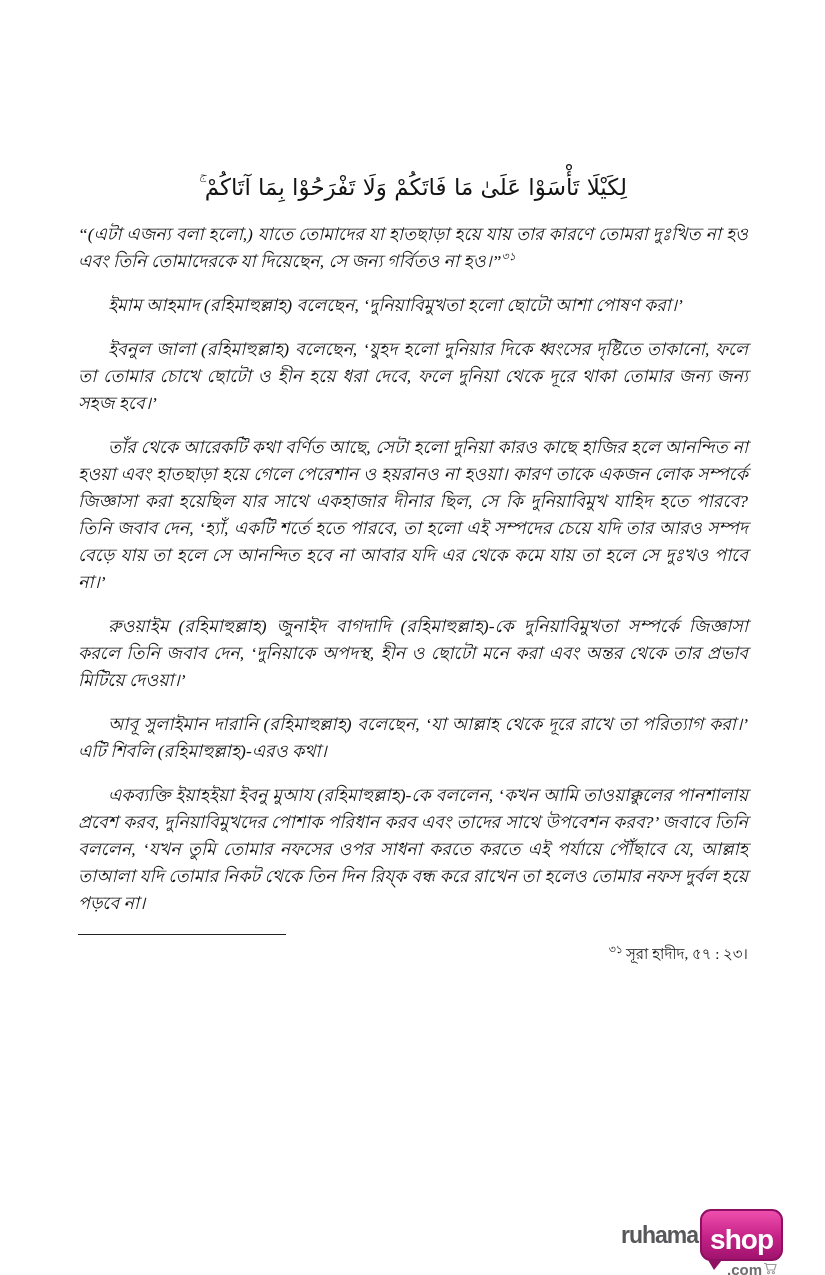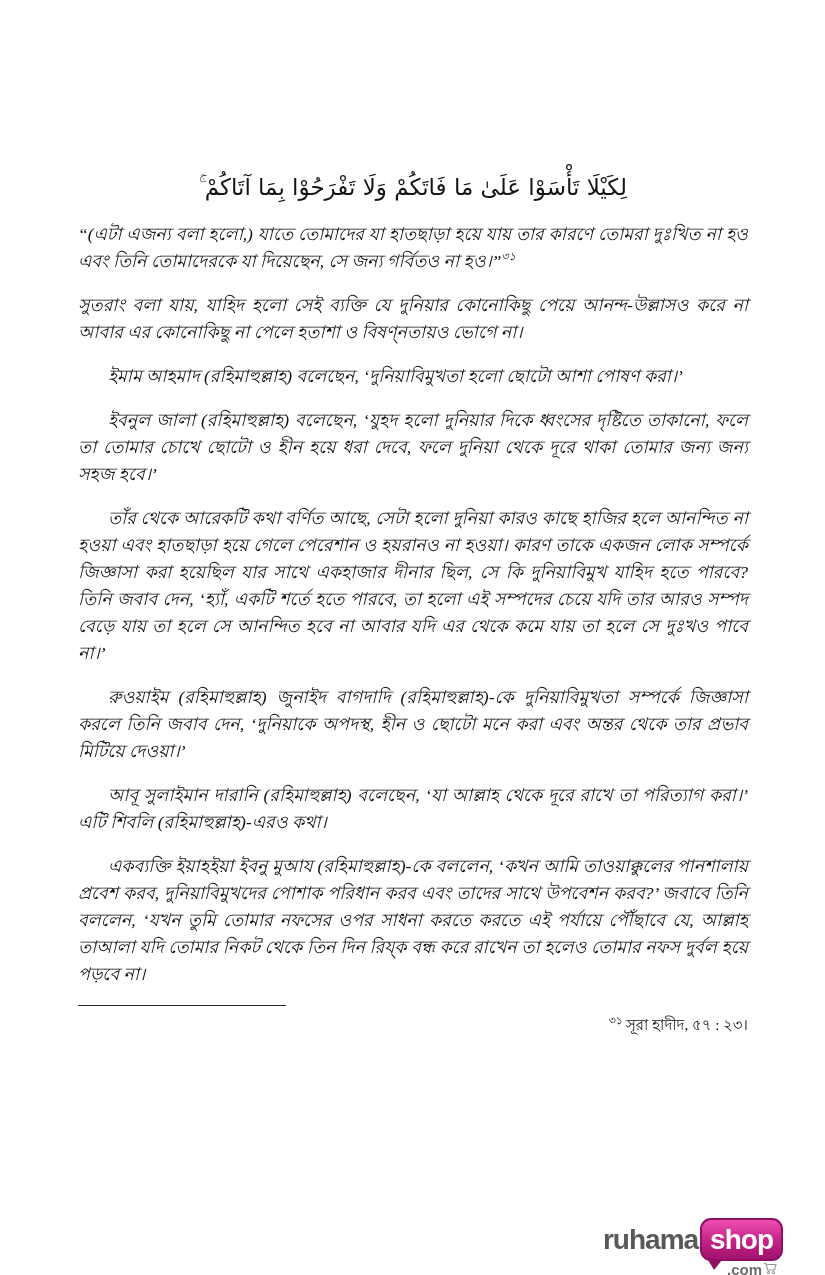--- a/index.html
+++ b/index.html
@@ -56,36 +56,36 @@
     position: absolute;
     right: 42px;
     bottom: 14px;
     display: flex;
     align-items: center;
     font-family: "Liberation Sans", "DejaVu Sans", sans-serif;
     font-weight: bold;
     user-select: none;
   }
   .brand-left {
-    font-size: 28px;
+    font-size: 23px;
     letter-spacing: -1px;
     color: #58585b;
     margin-right: 2px;
   }
   .brand-bubble-wrap { position: relative; }
   .brand-bubble {
     display: inline-block;
     position: relative;
     background: linear-gradient(180deg, #ee4fae 0%, #c42186 55%, #a0136d 100%);
     border: 2.5px solid #8f0f63;
     border-radius: 11px;
     color: #ffffff;
     font-size: 28px;
     letter-spacing: -1px;
-    padding: 4px 8px 3px 8px;
+    padding: 13px 8px 3px 8px;
   }
   .bubble-tail {
     position: absolute;
     left: 8px;
     bottom: -9px;
     width: 0; height: 0;
     border-left: 6px solid transparent;
     border-right: 8px solid transparent;
     border-top: 10px solid #8f0f63;
   }
@@ -105,21 +105,20 @@
 <body>
 
 <div class="page">
 
   <div class="verse">لِكَيْلَا تَأْسَوْا عَلَىٰ مَا فَاتَكُمْ وَلَا تَفْرَحُوْا بِمَا آتَاكُمْ ۚ</div>
 
   <div class="body-text">
 
     <p class="translation"><span>“(এটা এজন্য বলা হলো,) যাতে তোমাদের যা হাতছাড়া হয়ে যায় তার কারণে তোমরা দুঃখিত না হও এবং তিনি তোমাদেরকে যা দিয়েছেন, সে জন্য গর্বিতও না হও।”</span><sup>৩১</sup></p>
 
-    <p>সুতরাং বলা যায়, যাহিদ হলো সেই ব্যক্তি যে দুনিয়ার কোনোকিছু পেয়ে আনন্দ-উল্লাসও করে না আবার এর কোনোকিছু না পেলে হতাশা ও বিষণ্নতায়ও ভোগে না।</p>
 
 
     <p class="indent">ইমাম আহমাদ (রহিমাহুল্লাহ) বলেছেন, ‘দুনিয়াবিমুখতা হলো ছোটো আশা পোষণ করা।’</p>
 
     <p class="indent">ইবনুল জালা (রহিমাহুল্লাহ) বলেছেন, ‘যুহদ হলো দুনিয়ার দিকে ধ্বংসের দৃষ্টিতে তাকানো, ফলে তা তোমার চোখে ছোটো ও হীন হয়ে ধরা দেবে, ফলে দুনিয়া থেকে দূরে থাকা তোমার জন্য জন্য সহজ হবে।’</p>
 
     <p class="indent">তাঁর থেকে আরেকটি কথা বর্ণিত আছে, সেটা হলো দুনিয়া কারও কাছে হাজির হলে আনন্দিত না হওয়া এবং হাতছাড়া হয়ে গেলে পেরেশান ও হয়রানও না হওয়া। কারণ তাকে একজন লোক সম্পর্কে জিজ্ঞাসা করা হয়েছিল যার সাথে একহাজার দীনার ছিল, সে কি দুনিয়াবিমুখ যাহিদ হতে পারবে? তিনি জবাব দেন, ‘হ্যাঁ, একটি শর্তে হতে পারবে, তা হলো এই সম্পদের চেয়ে যদি তার আরও সম্পদ বেড়ে যায় তা হলে সে আনন্দিত হবে না আবার যদি এর থেকে কমে যায় তা হলে সে দুঃখও পাবে না।’</p>
 
 
     <p class="indent">রুওয়াইম (রহিমাহুল্লাহ) জুনাইদ বাগদাদি (রহিমাহুল্লাহ)-কে দুনিয়াবিমুখতা সম্পর্কে জিজ্ঞাসা করলে তিনি জবাব দেন, ‘দুনিয়াকে অপদস্থ, হীন ও ছোটো মনে করা এবং অন্তর থেকে তার প্রভাব মিটিয়ে দেওয়া।’</p>

